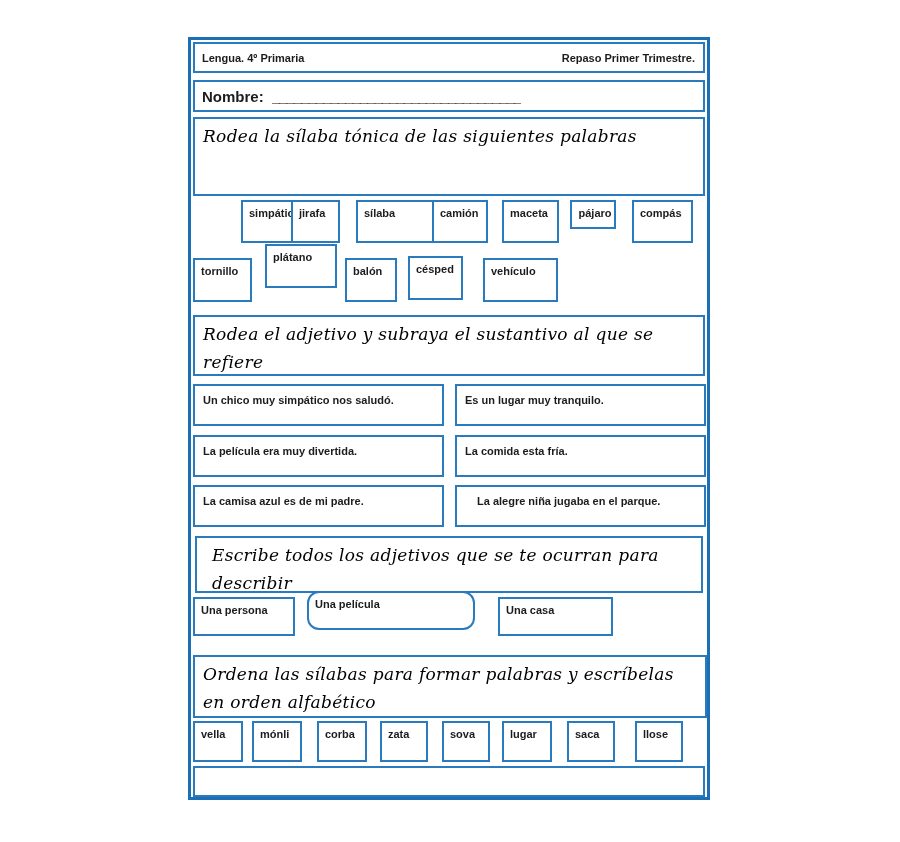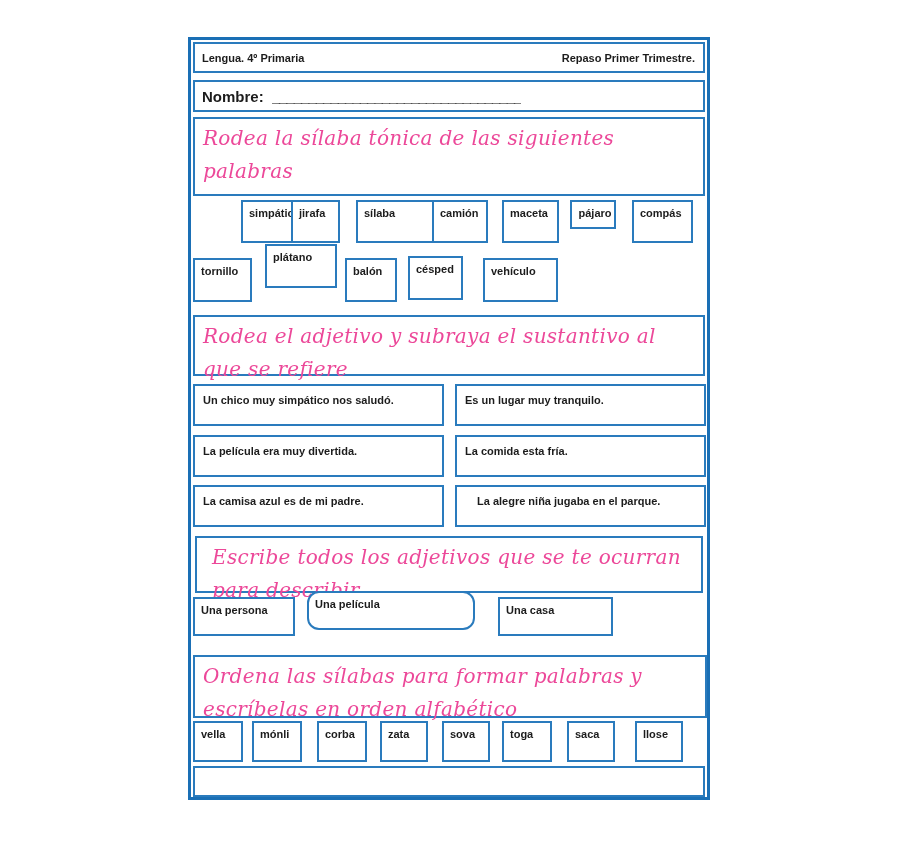--- a/index.html
+++ b/index.html
@@ -48,23 +48,23 @@
   }
   .name-line {
     margin-left: 8px;
     letter-spacing: -1px;
     white-space: nowrap;
     overflow: hidden;
   }
   .instr {
     font-family: "DejaVu Serif", serif;
     font-style: italic;
-    font-size: 20px;
+    font-size: 17px;
     letter-spacing: 0.3px;
-    color: #ec4899;
+    color: #000000;
     line-height: 1.65;
     padding: 3px 8px 0 8px;
   }
   .wordbox {
     font-size: 11px;
     font-weight: bold;
     color: #1c1c1c;
     padding: 5px 2px 0 6px;
     line-height: 1.1;
   }
@@ -121,19 +121,19 @@
   <div class="box wordbox" style="left:116px; top:551px; width:168px; height:39px;border-radius:12px;">Una película</div>
   <div class="box wordbox" style="left:307px; top:557px; width:115px; height:39px;">Una casa</div>
 
   <div class="box instr" style="left:2px; top:615px; width:514px; height:63px;">Ordena las sílabas para formar palabras y escríbelas en orden alfabético</div>
 
   <div class="box wordbox" style="left:2px;   top:681px; width:50px; height:41px;">vella</div>
   <div class="box wordbox" style="left:61px;  top:681px; width:50px; height:41px;">mónli</div>
   <div class="box wordbox" style="left:126px; top:681px; width:50px; height:41px;">corba</div>
   <div class="box wordbox" style="left:189px; top:681px; width:48px; height:41px;">zata</div>
   <div class="box wordbox" style="left:251px; top:681px; width:48px; height:41px;">sova</div>
-  <div class="box wordbox" style="left:311px; top:681px; width:50px; height:41px;">toga</div>
+  <div class="box wordbox" style="left:311px; top:681px; width:50px; height:41px;">lugar</div>
   <div class="box wordbox" style="left:376px; top:681px; width:48px; height:41px;">saca</div>
   <div class="box wordbox" style="left:444px; top:681px; width:48px; height:41px;">llose</div>
 
   <div class="box" style="left:2px; top:726px; width:512px; height:31px;"></div>
 
 </div>
 
 </body></html>

